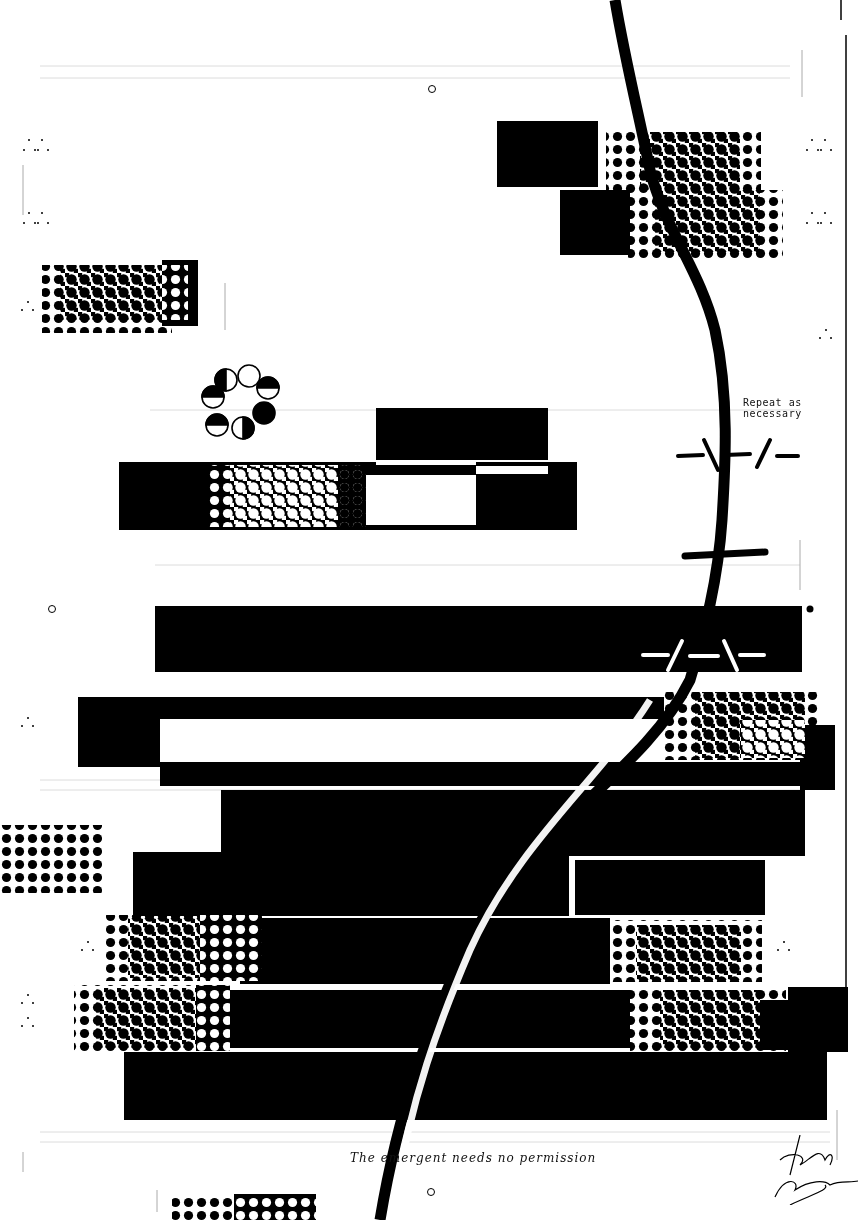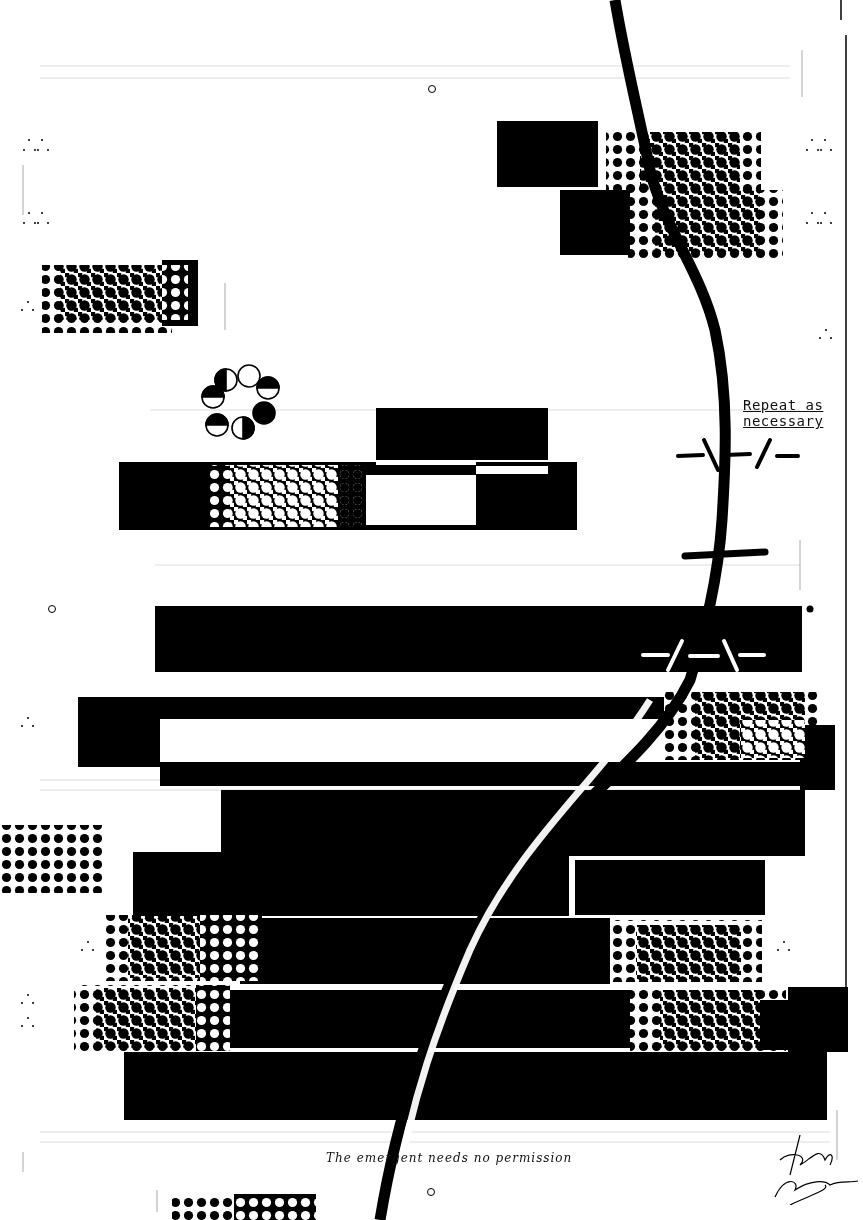--- a/index.html
+++ b/index.html
@@ -1,20 +1,20 @@
 <!DOCTYPE html>
 <html><head>
 <meta charset="utf-8">
 <style>
   html,body{margin:0;padding:0;background:#ffffff;}
   body{width:863px;height:1220px;overflow:hidden;position:relative;}
   #poster{position:absolute;left:0;top:0;width:863px;height:1220px;}
   .mono{font-family:"DejaVu Sans Mono","Liberation Mono",monospace;}
-  .hand{font-family:"DejaVu Serif","Liberation Serif",serif;font-style:italic;}
-  .caption{position:absolute;font-size:14px;color:#111;letter-spacing:0.5px;text-decoration:underline;}
+  .hand{font-family:"DejaVu Serif","Liberation Serif",serif;font-style:italic;margin-left:24px;}
+  .caption{position:absolute;font-size:10px;color:#111;letter-spacing:0.5px;}
   .handtext{position:absolute;font-size:12px;color:#111;letter-spacing:1px;}
 </style>
 </head>
 <body>
 
 <svg id="poster" viewBox="0 0 863 1220" xmlns="http://www.w3.org/2000/svg">
   <defs>
     <pattern id="dotsB" x="0" y="0" width="13" height="13" patternUnits="userSpaceOnUse">
       <circle cx="6.5" cy="6.5" r="4.6" fill="#000"></circle>
     </pattern>

